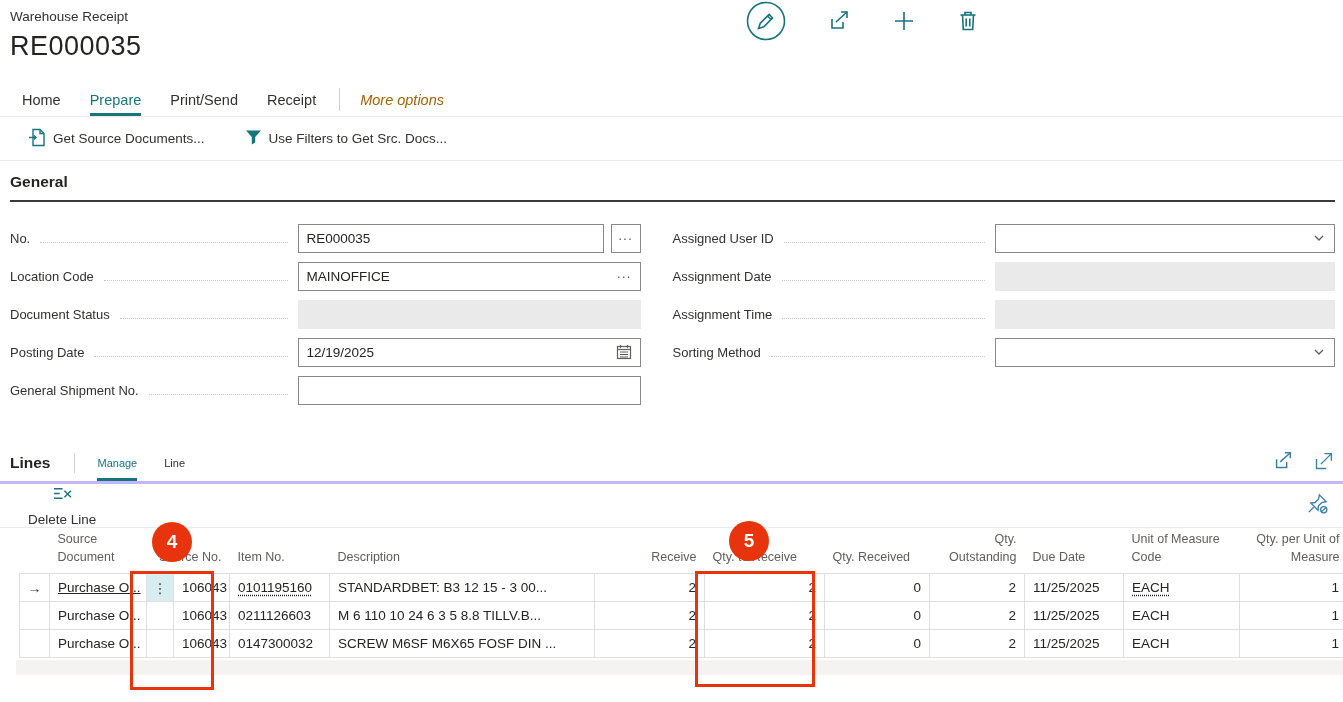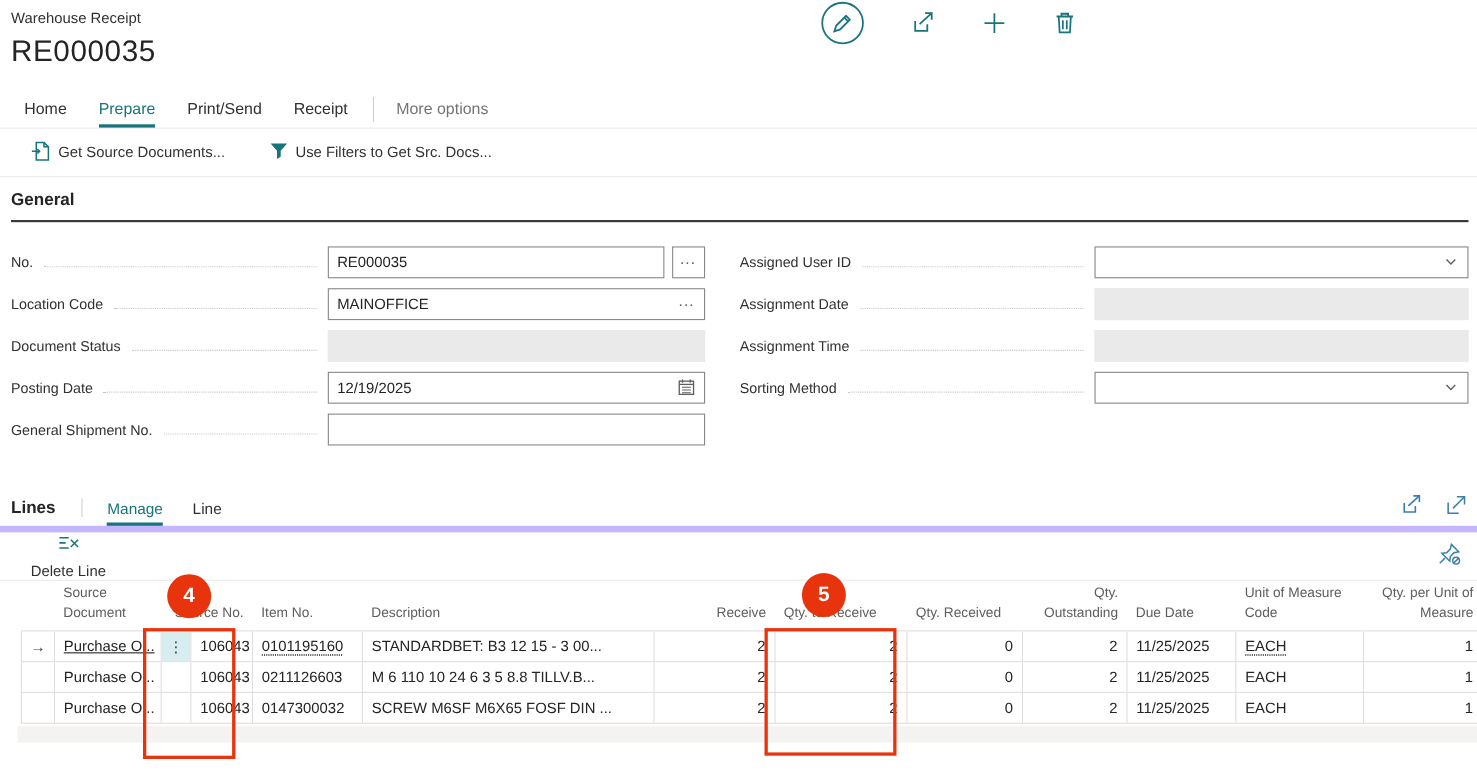--- a/index.html
+++ b/index.html
@@ -15,21 +15,21 @@
   .top-icons svg { display:block; }
   .icon-btn { cursor:pointer; background:none; border:none; padding:0; }
 
   
   .tabs { display:flex; align-items:stretch; height:34px; margin-top:21px;
     border-bottom:1px solid #eaeaea; padding-left:22px; font-size:14.5px; }
   .tab { display:flex; align-items:center; margin-right:29px; border-bottom:3px solid transparent;
     padding-top:3px; color:#323130; cursor:pointer; }
   .tab.selected { color:#17747c; border-bottom-color:#17747c; }
   .tab-divider { width:1px; background:#d2d0ce; margin:5px 20px 5px -6px; }
-  .tab.more { color:#737373; }
+  .tab.more { color:#a16207;font-style:italic; }
 
   
   .actionbar { display:flex; align-items:center; height:44px; border-bottom:1px solid #eaeaea;
     padding-left:28px; gap:40px; }
   .action { display:flex; align-items:center; gap:7px; font-size:13.5px; color:#323130; cursor:pointer; }
 
   
   .general { margin:12px 8px 0 10px; }
   .section-heading { font-size:15.5px; font-weight:bold; color:#252423; padding-bottom:9px;
     border-bottom:2px solid #3b3a39; }
@@ -49,25 +49,25 @@
   .w-right { width:340px; }
   .lookup-btn { width:30px; height:29px; border:1px solid #8a8886; background:#fff; color:#605e5c;
     font-size:14px; letter-spacing:1px; display:flex; align-items:center; justify-content:center;
     cursor:pointer; padding-bottom:6px; }
   .inline-ellipsis { color:#605e5c; font-size:14px; letter-spacing:1px; padding-bottom:6px; cursor:pointer; }
   .disabled-box { height:29px; background:#eaeaea; border:1px solid #eaeaea; }
   .chev { color:#605e5c; display:flex; cursor:pointer; }
 
   
   .lines { margin-top:36px; }
-  .lines-header { display:flex; align-items:stretch; height:39px; border-bottom:6px solid #c4b5fd;
+  .lines-header { display:flex; align-items:stretch; height:39px; border-bottom:3px solid #c4b5fd;
     padding:0 9px 0 10px; }
   .lines-title { font-size:15.5px; font-weight:bold; display:flex; align-items:center; }
   .lines-hdr-div { width:1px; background:#d2d0ce; margin:8px 22px 8px 24px; }
-  .subtab { display:flex; align-items:center; margin-right:27px; font-size:14px; color:#323130;
+  .subtab { display:flex; align-items:center; margin-right:27px; font-size:11px; color:#323130;
     border-bottom:3px solid transparent; padding-top:3px; cursor:pointer;text-align:right; }
   .subtab.selected { color:#17747c; border-bottom-color:#17747c; }
   .lines-header-icons { margin-left:auto; display:flex; align-items:center; gap:19px; }
   .lines-toolbar { display:flex; align-items:center; height:44px; border-bottom:1px solid #eaeaea;
     padding:0 14px 0 28px; }
   .toolbar-item { display:flex; align-items:center; gap:7px; font-size:13.5px; color:#323130; cursor:pointer;flex-direction:column; }
   .pin { margin-left:auto; cursor:pointer; }
 
   
   .grid-wrap { margin-left:19px; width:1328px; }

